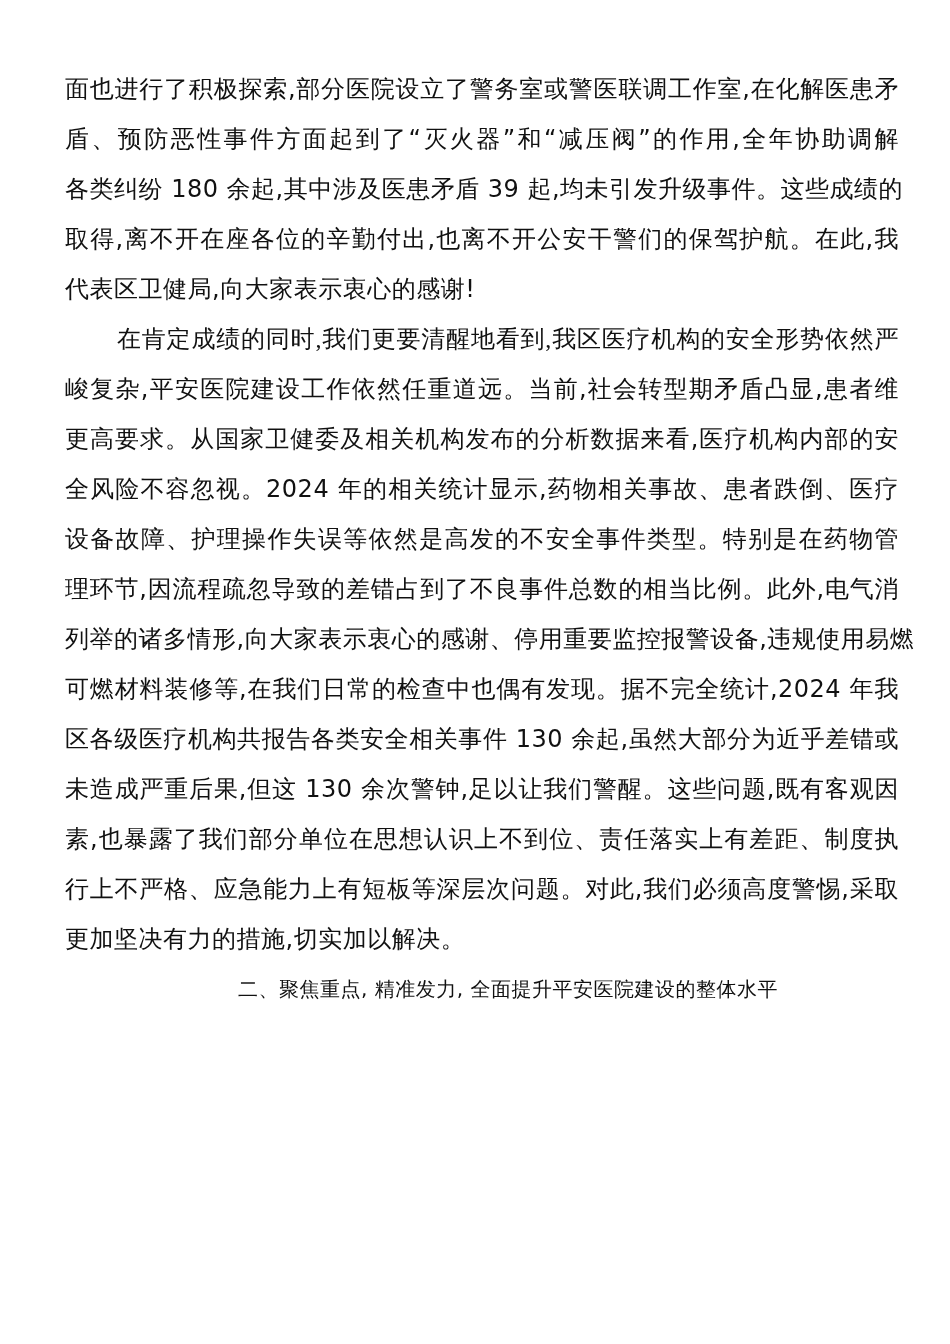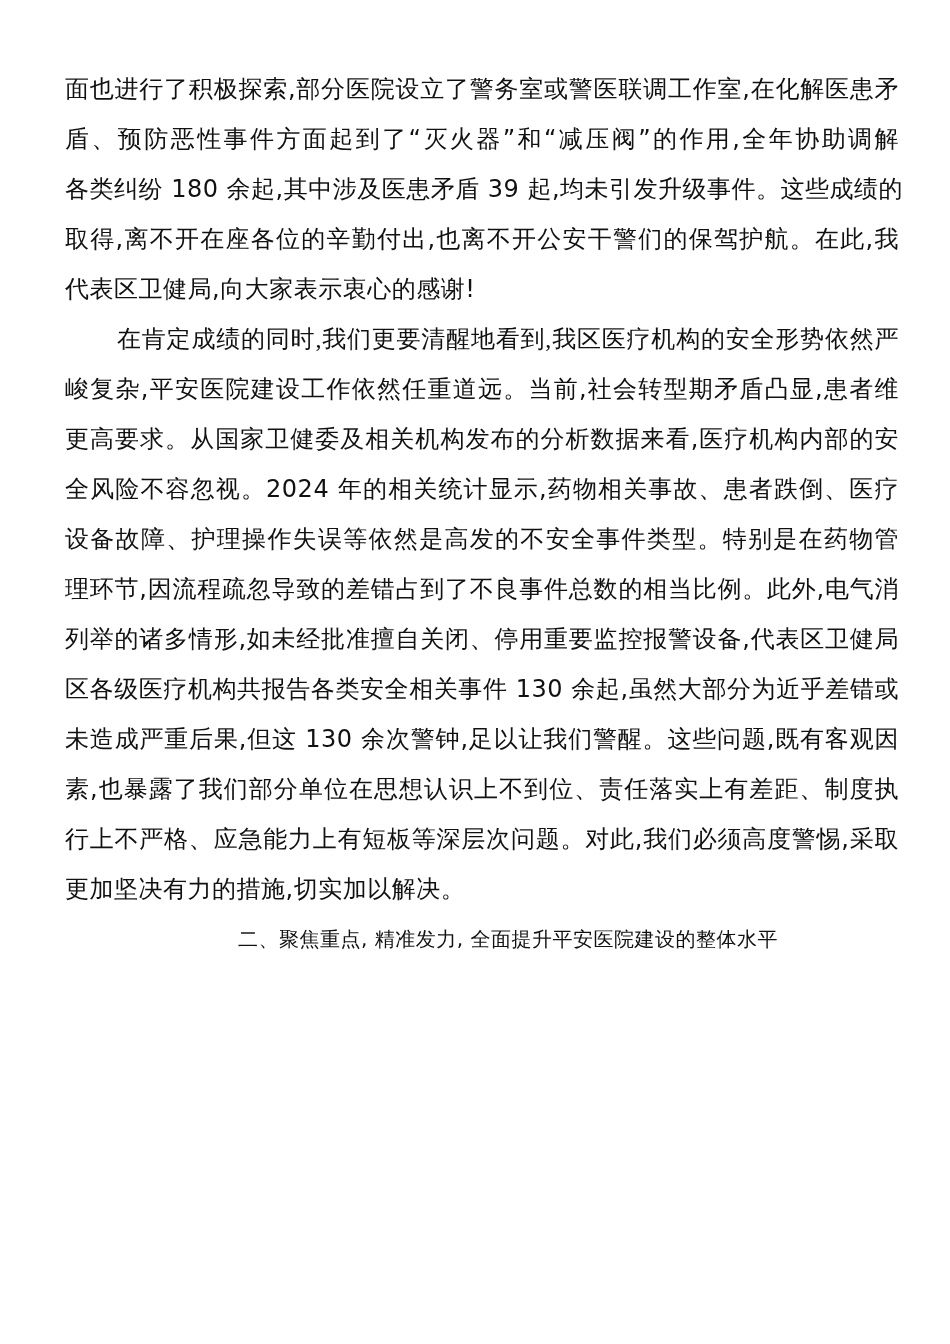--- a/index.html
+++ b/index.html
@@ -64,21 +64,22 @@
     <div class="line last">代表区卫健局,向大家表示衷心的感谢!</div>
   </div>
 
   <div class="paragraph">
     <div class="line indent">在肯定成绩的同时,我们更要清醒地看到,我区医疗机构的安全形势依然严</div>
     <div class="line">峻复杂,平安医院建设工作依然任重道远。当前,社会转型期矛盾凸显,患者维</div>
     <div class="line">更高要求。从国家卫健委及相关机构发布的分析数据来看,医疗机构内部的安</div>
     <div class="line">全风险不容忽视。2024 年的相关统计显示,药物相关事故、患者跌倒、医疗</div>
     <div class="line">设备故障、护理操作失误等依然是高发的不安全事件类型。特别是在药物管</div>
     <div class="line">理环节,因流程疏忽导致的差错占到了不良事件总数的相当比例。此外,电气消</div>
-    <div class="line">列举的诸多情形,如未经批准擅自关闭、停用重要监控报警设备,代表区卫健局</div>
+    <div class="line">列举的诸多情形,向大家表示衷心的感谢、停用重要监控报警设备,违规使用易燃</div>
+    <div class="line">可燃材料装修等,在我们日常的检查中也偶有发现。据不完全统计,2024 年我</div>
     <div class="line">区各级医疗机构共报告各类安全相关事件 130 余起,虽然大部分为近乎差错或</div>
     <div class="line">未造成严重后果,但这 130 余次警钟,足以让我们警醒。这些问题,既有客观因</div>
     <div class="line">素,也暴露了我们部分单位在思想认识上不到位、责任落实上有差距、制度执</div>
     <div class="line">行上不严格、应急能力上有短板等深层次问题。对此,我们必须高度警惕,采取</div>
     <div class="line last">更加坚决有力的措施,切实加以解决。</div>
   </div>
 
   <div class="heading-block">
     <div class="heading">二、聚焦重点, 精准发力, 全面提升平安医院建设的整体水平</div>
   </div>

